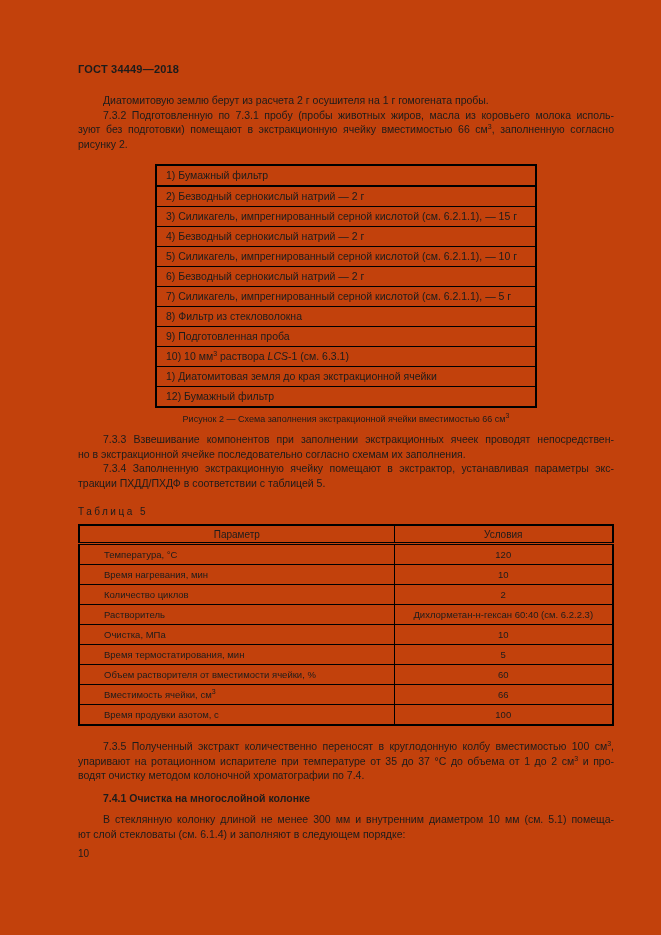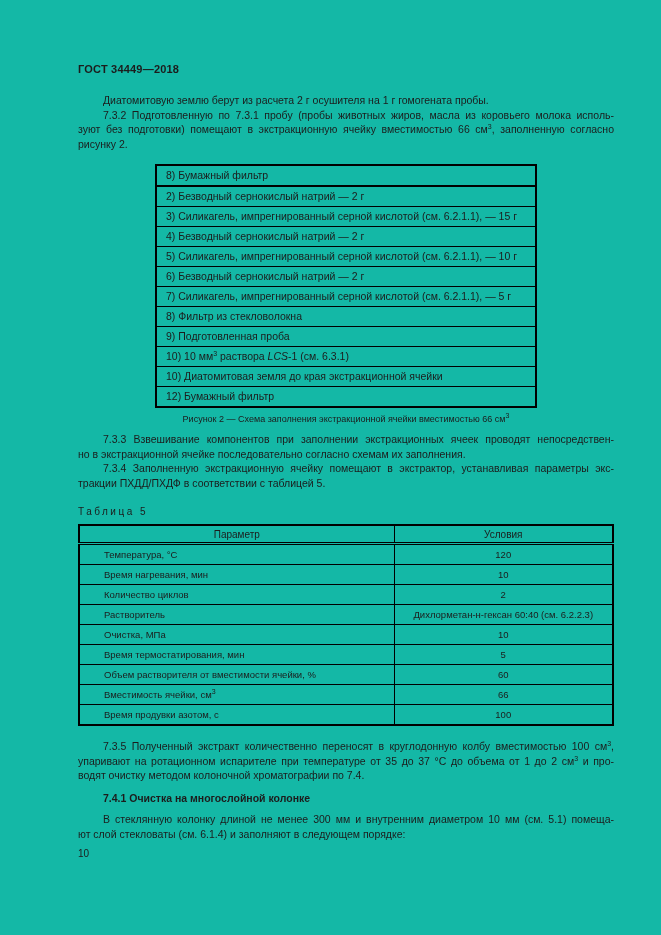--- a/index.html
+++ b/index.html
@@ -1,19 +1,19 @@
 <!DOCTYPE html>
 <html lang="ru"><head>
 <meta charset="utf-8">
 <style>
   html,body { margin:0; padding:0; background:#ffffff; }
   .page {
     position: relative;
     width: 661px; height: 935px;
-    background: #14b8a6;
+    background: #c2410c;
     box-sizing: border-box;
     padding: 63px 47px 0 78px;
     font-family: "Liberation Sans", "DejaVu Sans", sans-serif;
     color: #1c1c1c;
     overflow: hidden;
   }
   .doc-header {
     font-weight: bold;
     font-size: 11px;
     letter-spacing: 0.2px;
@@ -103,31 +103,31 @@
         <div class="line first last">Диатомитовую землю берут из расчета 2 г осушителя на 1 г гомогената пробы.</div>
       </div>
       <div class="para">
         <div class="line first">7.3.2 Подготовленную по 7.3.1 пробу (пробы животных жиров, масла из коровьего молока исполь-</div>
         <div class="line">зуют без подготовки) помещают в экстракционную ячейку вместимостью 66 см<sup>3</sup>, заполненную согласно</div>
         <div class="line last">рисунку 2.</div>
       </div>
     </div>
 
   <div class="figure-box" id="figure-box">
-      <div class="figure-row">8) Бумажный фильтр</div>
+      <div class="figure-row">1) Бумажный фильтр</div>
       <div class="figure-row">2) Безводный сернокислый натрий — 2 г</div>
       <div class="figure-row">3) Силикагель, импрегнированный серной кислотой (см. 6.2.1.1), — 15 г</div>
       <div class="figure-row">4) Безводный сернокислый натрий — 2 г</div>
       <div class="figure-row">5) Силикагель, импрегнированный серной кислотой (см. 6.2.1.1), — 10 г</div>
       <div class="figure-row">6) Безводный сернокислый натрий — 2 г</div>
       <div class="figure-row">7) Силикагель, импрегнированный серной кислотой (см. 6.2.1.1), — 5 г</div>
       <div class="figure-row">8) Фильтр из стекловолокна</div>
       <div class="figure-row">9) Подготовленная проба</div>
       <div class="figure-row">10) 10 мм<sup>3</sup> раствора <i>LCS</i>-1 (см. 6.3.1)</div>
-      <div class="figure-row">10) Диатомитовая земля до края экстракционной ячейки</div>
+      <div class="figure-row">1) Диатомитовая земля до края экстракционной ячейки</div>
       <div class="figure-row">12) Бумажный фильтр</div>
     </div>
   <div class="figure-caption" id="figure-caption">Рисунок 2 — Схема заполнения экстракционной ячейки вместимостью 66 см<sup>3</sup></div>
 
   <div class="mid-paras" id="mid-paras">
       <div class="para">
         <div class="line first">7.3.3 Взвешивание компонентов при заполнении экстракционных ячеек проводят непосредствен-</div>
         <div class="line last">но в экстракционной ячейке последовательно согласно схемам их заполнения.</div>
       </div>
       <div class="para">

